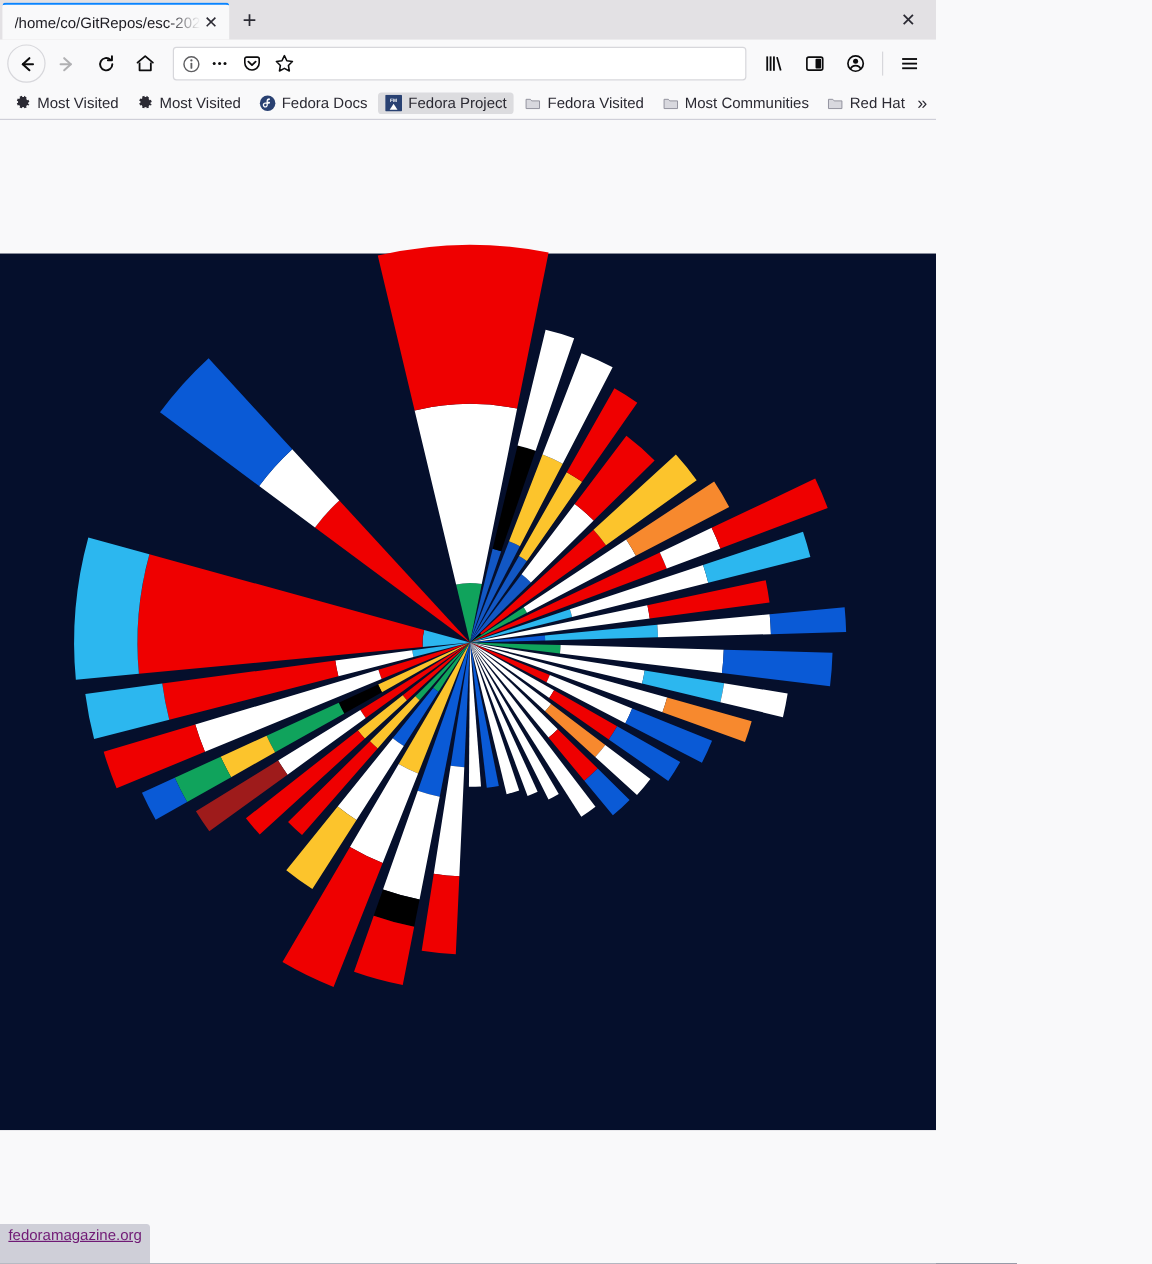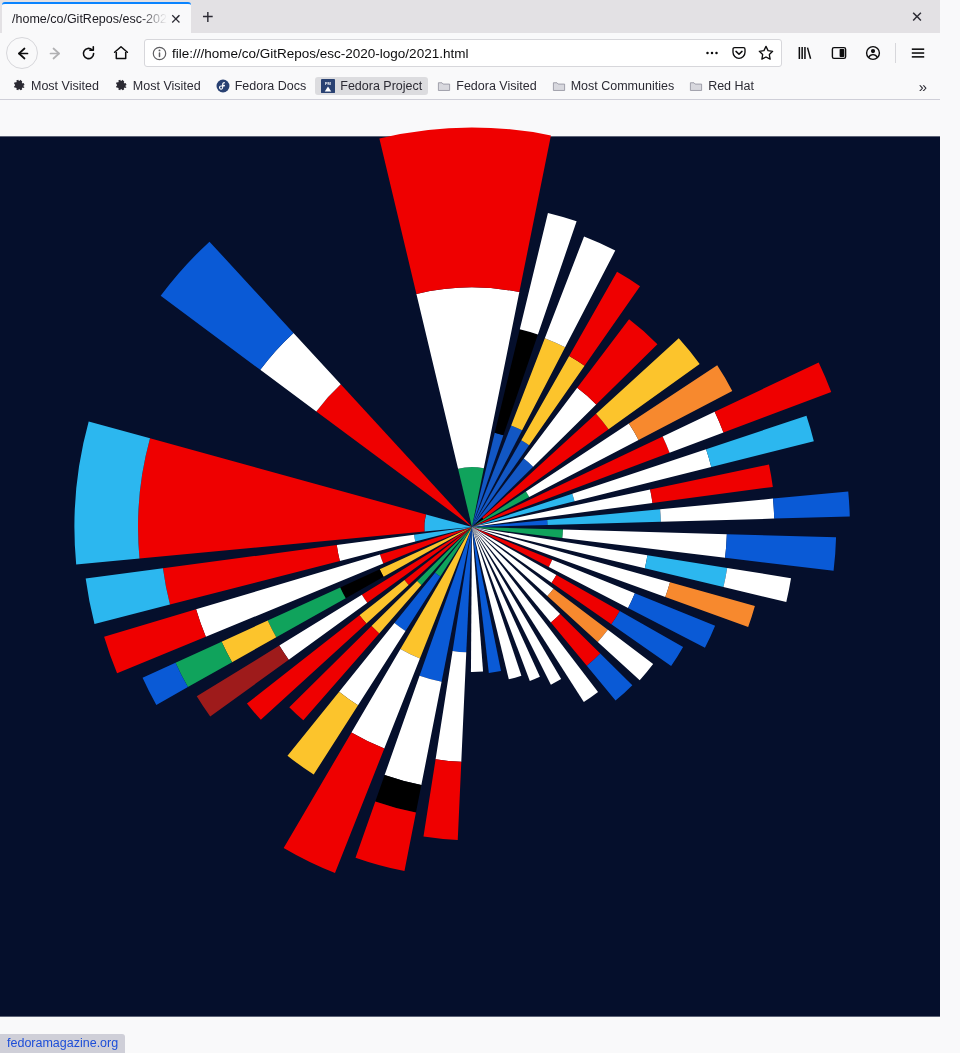--- a/index.html
+++ b/index.html
@@ -2,21 +2,21 @@
 <html><head>
 <meta charset="utf-8">
 <title>Firefox — ESC 2021 radial flag chart</title>
 <style>
   html,body{margin:0;padding:0;}
   body{
     width:960px;height:1053px;overflow:hidden;
     font-family:"Liberation Sans","DejaVu Sans",sans-serif;
     font-size:13px;color:#15141a;background:#f9f9fa;
   }
-  .window{width:940px;height:1053px;display:flex;flex-direction:column;position:relative;background:#f9f9fa;justify-content:flex-end;}
+  .window{width:780px;height:1053px;display:flex;flex-direction:column;position:relative;background:#f9f9fa;justify-content:flex-end;}
 
   
   .tabstrip{
     height:33px;background:#e3e1e4;display:flex;align-items:flex-end;
     padding-left:2px;position:relative;flex:0 0 auto;
   }
   .tab{
     height:31px;min-width:185px;max-width:210px;background:#f9f9fa;
     border-top:2px solid #0a84ff;border-radius:3px 3px 0 0;
     display:flex;align-items:center;padding:0 6px 0 10px;box-sizing:border-box;
@@ -80,23 +80,23 @@
   .chev{
     margin-left:auto;width:22px;height:20px;display:flex;align-items:center;
     justify-content:center;font-size:15px;color:#2b2a33;cursor:pointer;
   }
 
   
   .content{flex:1;position:relative;overflow:hidden;}
   #chart{display:block;width:100%;height:100%;}
 
   .statusbar{
-    position:absolute;left:0;bottom:0;background:#cfcfd8;color:#1d4ed8;
-    font-size:12.5px;padding:2px 7px 3px 7px;border-radius:0 3px 0 0;
-    max-width:60%;white-space:nowrap;overflow:hidden;
+    position:absolute;left:0;bottom:0;background:#cfcfd8;color:#701a75;
+    font-size:12.5px;padding:2px 7px 17px 7px;border-radius:0 3px 0 0;
+    max-width:60%;white-space:nowrap;overflow:hidden;text-decoration:underline;
   }
 </style>
 </head>
 <body>
 
 <div class="window">
 
   <div class="tabstrip">
     <div class="tab">
       <span class="tab-title">/home/co/GitRepos/esc-202</span>
@@ -137,21 +137,20 @@
     </div>
 
     <div class="urlbar">
       <span class="idicon">
         <svg width="15" height="15" viewBox="0 0 15 15">
           <circle cx="7.5" cy="7.5" r="6.2" fill="none" stroke="#5e5e61" stroke-width="1.2"></circle>
           <circle cx="7.5" cy="4.4" r="0.95" fill="#5e5e61"></circle>
           <rect x="6.75" y="6.3" width="1.5" height="5" rx="0.7" fill="#5e5e61"></rect>
         </svg>
       </span>
-      <span class="urltext" title="Search with Google or enter address">file:///home/co/GitRepos/esc-2020-logo/2021.html</span>
       <span class="urlbtn">
         <svg width="18" height="18" viewBox="0 0 18 18">
           <circle cx="4.5" cy="9" r="1.25" fill="#0c0c0d"></circle>
           <circle cx="9" cy="9" r="1.25" fill="#0c0c0d"></circle>
           <circle cx="13.5" cy="9" r="1.25" fill="#0c0c0d"></circle>
         </svg>
       </span>
       <span class="urlbtn">
         <svg width="18" height="18" viewBox="0 0 18 18">
           <path d="M3 5.2 a1.6 1.6 0 0 1 1.6-1.6 h8.8 A1.6 1.6 0 0 1 15 5.2 v3.1 c0 3.3-2.7 6-6 6 s-6-2.7-6-6 z" fill="none" stroke="#0c0c0d" stroke-width="1.35"></path>

